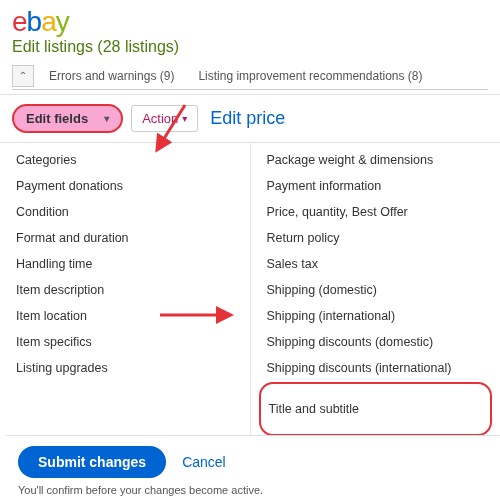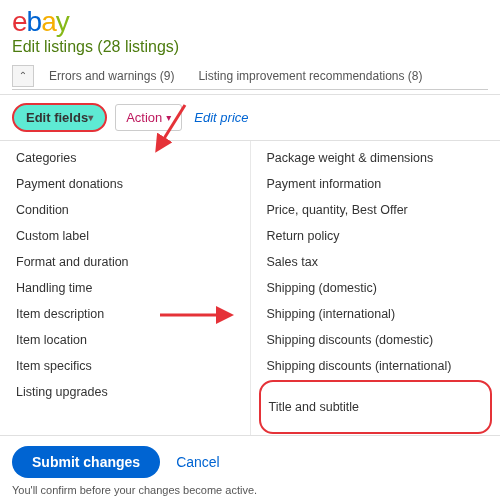--- a/index.html
+++ b/index.html
@@ -73,29 +73,29 @@
     .toolbar-row {
       display: flex;
       align-items: center;
       padding: 8px 12px;
       gap: 8px;
       border-bottom: 1px solid #e0e0e0;
     }
     .btn-edit-fields {
       display: flex;
       align-items: center;
-      background: #5eead4;
+      background: #f9a8d4;
       border: 2px solid #e53238;
       border-radius: 16px;
       padding: 5px 12px;
       font-size: 13px;
       font-weight: bold;
       color: #333;
       cursor: pointer;
-      gap: 0;
+      gap: 16px;
     }
     .btn-edit-fields .chevron {
       font-size: 10px;
       color: #555;
     }
     .btn-action {
       display: flex;
       align-items: center;
       background: #fff;
       border: 1px solid #ccc;
@@ -106,25 +106,24 @@
       cursor: pointer;
       gap: 4px;
     }
     .btn-action .chevron {
       font-size: 10px;
     }
     .btn-edit-price {
       background: #fff;
       border: none;
       padding: 5px 4px;
-      font-size: 13px;
+      font-size: 18px;
       color: #0064d2;
       cursor: pointer;
       text-decoration: none;
-      font-style: italic;
     }
 
     
     .dropdown-container {
       display: flex;
       margin: 0 0 0 0;
       position: relative;
     }
     .dropdown-left, .dropdown-right {
       flex: 1;
@@ -145,21 +144,21 @@
       border-radius: 14px;
       margin: 1px 8px;
       padding: 18px 8px;
       color: #333;
     }
 
     
     .bottom-bar {
       position: absolute;
       bottom: 0;
-      left: 0;
+      left: 6px;
       right: 0;
       background: #fff;
       border-top: 1px solid #e0e0e0;
       padding: 10px 12px 4px 12px;
     }
     .bottom-buttons {
       display: flex;
       align-items: center;
       gap: 16px;
       margin-bottom: 6px;
@@ -236,21 +235,20 @@
     </marker>
   </defs>
   <line x1="55" y1="5" x2="30" y2="45" stroke="#e53238" stroke-width="3" marker-end="url(#arrowhead1)"></line>
 </svg>
 
 <div class="dropdown-container">
   <div class="dropdown-left">
     <div class="dropdown-item">Categories</div>
     <div class="dropdown-item">Payment donations</div>
     <div class="dropdown-item">Condition</div>
-    <div class="dropdown-item">Custom label</div>
     <div class="dropdown-item">Format and duration</div>
     <div class="dropdown-item">Handling time</div>
     <div class="dropdown-item">Item description</div>
     <div class="dropdown-item">Item location</div>
     <div class="dropdown-item">Item specifics</div>
     <div class="dropdown-item">Listing upgrades</div>
   </div>
   <div class="dropdown-right">
     <div class="dropdown-item">Package weight &amp; dimensions</div>
     <div class="dropdown-item">Payment information</div>

